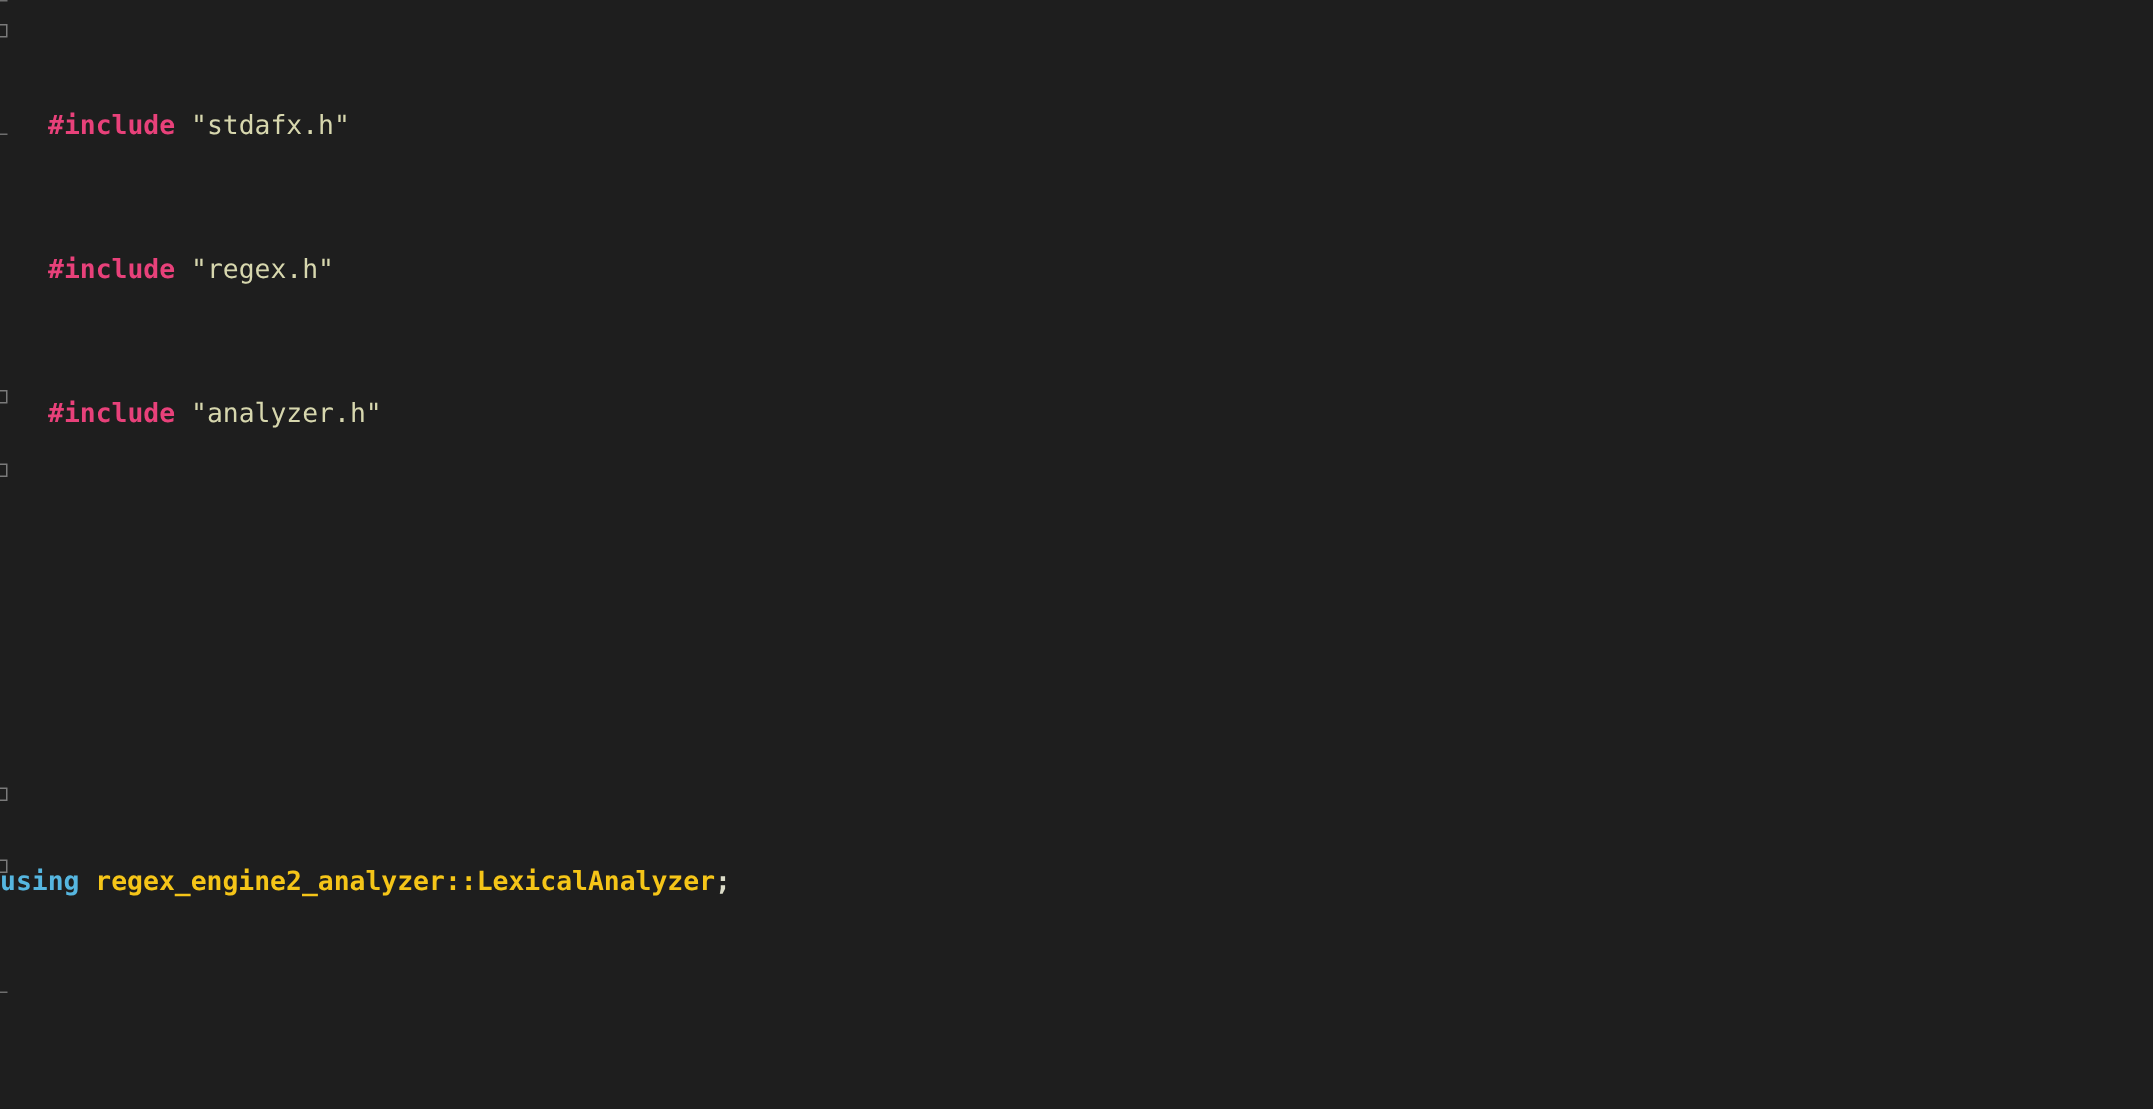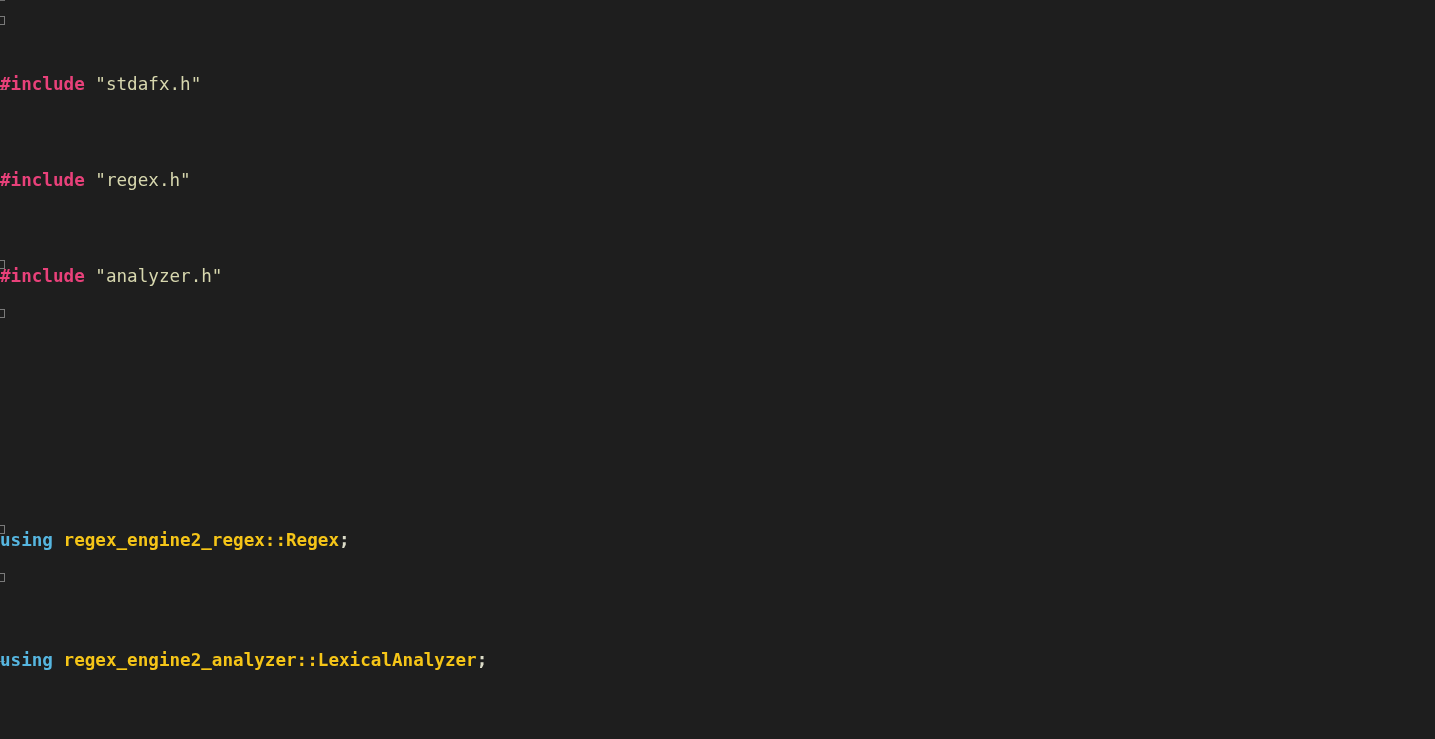--- a/index.html
+++ b/index.html
@@ -54,21 +54,21 @@
     font-size: 17.6px;
     line-height: 24px;
     white-space: pre;
     color: #dcdcc8;
   }
   .line {
     height: 24px;
     padding-left: 0px;
   }
   
-  .pre   { color: #e8417a; font-weight: bold; }   
+  .pre   { color: #e8417a; font-weight: bold; padding-left: 32px; }   
   .str   { color: #d7d7ae; }                      
   .kw    { color: #56b6e0; font-weight: bold; }                      
   .ns    { color: #f5c518; font-weight: bold; }   
   .plain { color: #dcdcc8; }                      
   .punc  { color: #dcdcc8; font-weight: bold; }
 </style>
 </head>
 <body>
 
 <div id="editor">
@@ -88,21 +88,20 @@
 
     <div class="line"><span class="pre">#include</span><span class="plain"> </span><span class="str">"stdafx.h"</span></div>
 
     <div class="line"><span class="pre">#include</span><span class="plain"> </span><span class="str">"regex.h"</span></div>
 
     <div class="line"><span class="pre">#include</span><span class="plain"> </span><span class="str">"analyzer.h"</span></div>
 
     <div class="line">&nbsp;</div>
     <div class="line">&nbsp;</div>
 
-    <div class="line"><span class="kw">using</span><span class="plain"> </span><span class="ns">regex_engine2_regex</span><span class="ns">::</span><span class="ns">Regex</span><span class="punc">;</span></div>
 
 
     <div class="line"><span class="kw">using</span><span class="plain"> </span><span class="ns">regex_engine2_analyzer</span><span class="ns">::</span><span class="ns">LexicalAnalyzer</span><span class="punc">;</span></div>
 
     
 
     
 
     
 

